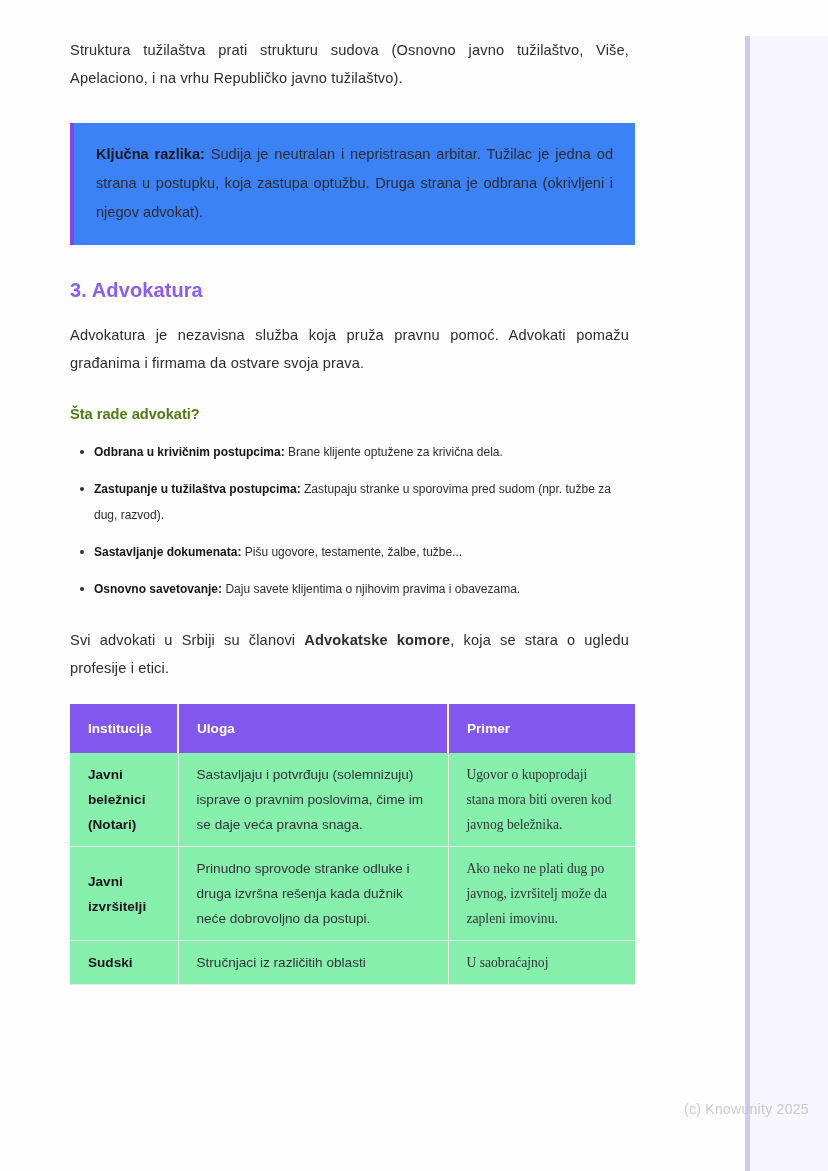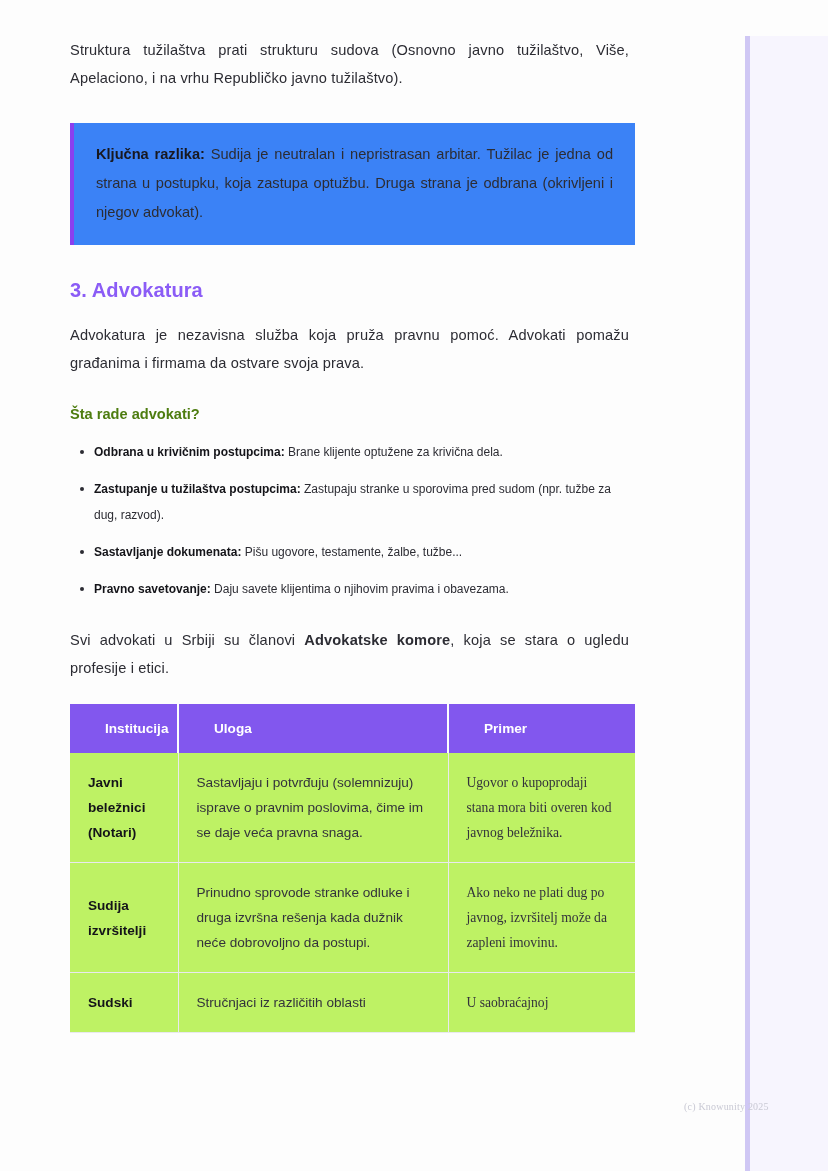--- a/index.html
+++ b/index.html
@@ -126,57 +126,56 @@
     width: 565px;
     margin-top: 22px;
     table-layout: fixed;
   }
   table.info-table thead th {
     background: #8257ee;
     color: #ffffff;
     font-size: 13.6px;
     font-weight: 700;
     text-align: left;
-    padding: 17px 35px;
+    padding: 17px 18px;
     border-right: 2px solid #fdfdfd;
     vertical-align: middle;
     margin-top: 44px;
   }
   table.info-table thead th:last-child { border-right: none; }
   table.info-table tbody td {
     font-size: 13.6px;
     line-height: 25px;
     color: #33333b;
-    padding: 17px 18px;
+    padding: 9px 18px;
     vertical-align: middle;
     border-bottom: 1px solid #e9e9ef;
     border-right: 1px solid #e9e9ef;
-    background: #bef264;
+    background: #86efac;
   }
   table.info-table tbody td:last-child { border-right: none; font-family: Liberation Serif, serif; }
   table.info-table tbody td.cell-head {
     font-weight: 700;
     color: #141419;
   }
   table.info-table tbody tr td:first-child { border-left: none; }
 
   col.c1 { width: 108px; }
   col.c2 { width: 270px; }
   col.c3 { width: 187px; }
 
   
   .watermark {
     position: absolute;
     left: 684px;
     top: 1101px;
-    font-size: 10px;
+    font-size: 14px;
     color: #c9c9d4;
     letter-spacing: 0.02em;
     white-space: nowrap;
-    font-family: Liberation Serif, serif;
   }
 </style>
 </head>
 <body>
 
 <div id="page">
 
   <div class="side-panel"></div>
   <div class="side-panel-edge"></div>
 
@@ -191,21 +190,21 @@
     <h2 class="section-heading">3. Advokatura</h2>
 
     <p class="body-text">Advokatura je nezavisna služba koja pruža pravnu pomoć. Advokati pomažu građanima i firmama da ostvare svoja prava.</p>
 
     <h3 class="sub-heading">Šta rade advokati?</h3>
 
     <ul class="bullets">
       <li><strong>Odbrana u krivičnim postupcima:</strong><span> Brane klijente optužene za krivična dela.</span></li>
       <li><strong>Zastupanje u tužilaštva postupcima:</strong><span> Zastupaju stranke u sporovima pred sudom (npr. tužbe za dug, razvod).</span></li>
       <li><strong>Sastavljanje dokumenata:</strong><span> Pišu ugovore, testamente, žalbe, tužbe...</span></li>
-      <li><strong>Pravno savetovanje:</strong><span> Daju savete klijentima o njihovim pravima i obavezama.</span></li>
+      <li><strong>Osnovno savetovanje:</strong><span> Daju savete klijentima o njihovim pravima i obavezama.</span></li>
     </ul>
 
     <div class="spacer-24"></div>
 
     <p class="body-text"><span>Svi advokati u Srbiji su članovi </span><strong>Advokatske komore</strong><span>, koja se stara o ugledu profesije i etici.</span></p>
 
 
     <table class="info-table">
       <colgroup>
           <col class="c1">
@@ -219,21 +218,21 @@
           <th>Primer</th>
         </tr>
       </thead>
       <tbody>
         <tr>
           <td class="cell-head">Javni beležnici (Notari)</td>
           <td>Sastavljaju i potvrđuju (solemnizuju) isprave o pravnim poslovima, čime im se daje veća pravna snaga.</td>
           <td>Ugovor o kupoprodaji stana mora biti overen kod javnog beležnika.</td>
         </tr>
         <tr>
-          <td class="cell-head">Sudija izvršitelji</td>
+          <td class="cell-head">Javni izvršitelji</td>
           <td>Prinudno sprovode stranke odluke i druga izvršna rešenja kada dužnik neće dobrovoljno da postupi.</td>
           <td>Ako neko ne plati dug po javnog, izvršitelj može da zapleni imovinu.</td>
         </tr>
         <tr>
           <td class="cell-head">Sudski</td>
           <td>Stručnjaci iz različitih oblasti</td>
           <td>U saobraćajnoj</td>
         </tr>
       </tbody>
     </table>

